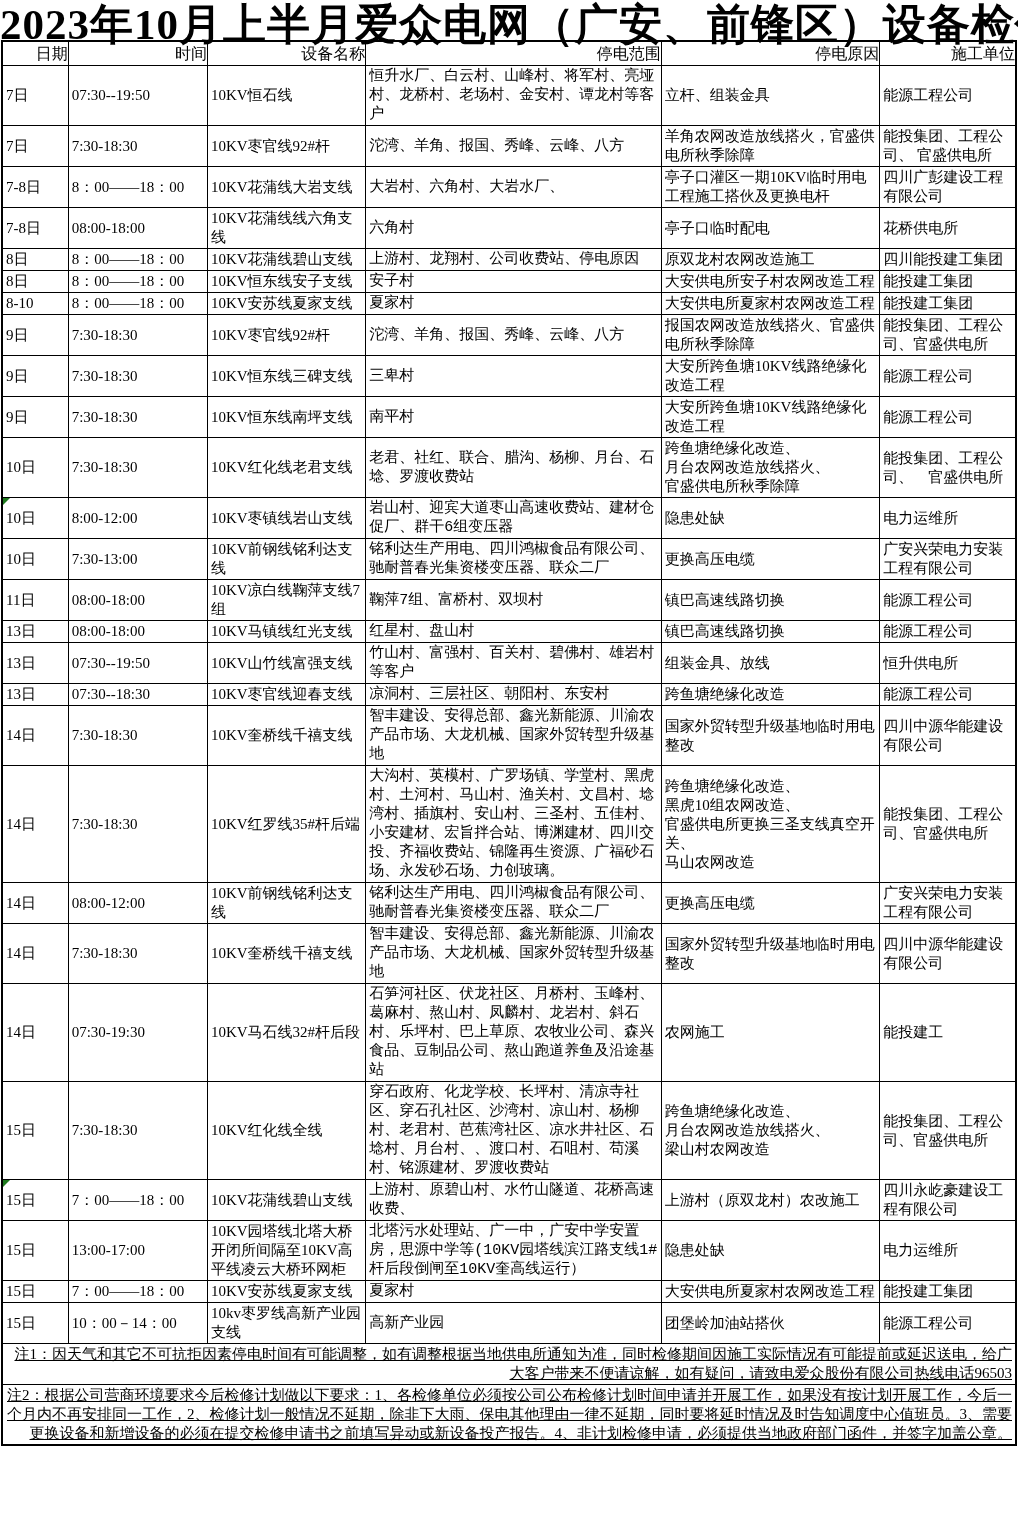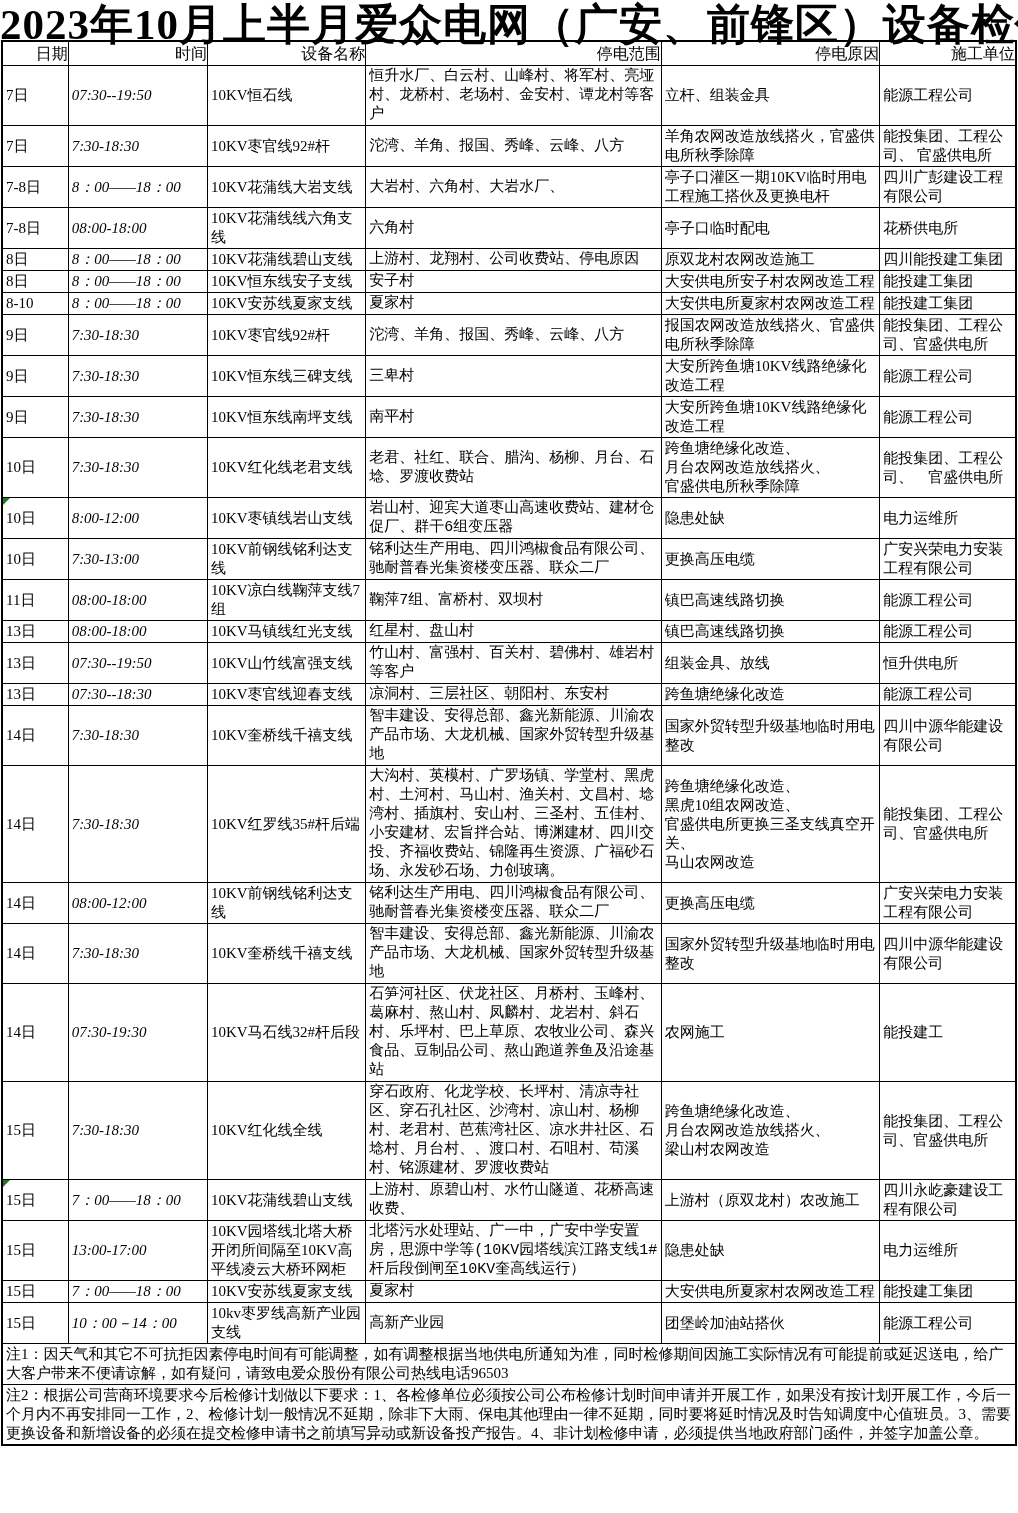--- a/index.html
+++ b/index.html
@@ -35,39 +35,40 @@
     overflow:hidden;
   }
   table.grid th{
     font-weight:normal;
     font-size:16px;
     text-align:right;
     height:23px;
     padding:0;
   }
   td.c-date{font-size:16px;padding-left:3px;position:relative;}
-  td.c-time{font-size:16px;padding-left:6px;font-style:italic;}
+  td.c-time{font-size:16px;padding-left:6px;}
   td.c-device{font-size:15px;margin-left:40px;}
   td.c-scope{font-size:15px;font-family:Liberation Mono, monospace;}
   td.c-reason{font-size:15px;white-space:pre-wrap;}
   td.c-unit{font-size:15px;}
   .marker{
     position:absolute;
     top:0;left:0;
     width:0;height:0;
     border-top:7px solid #1f7a1f;
     border-right:7px solid transparent;
   }
   td.note-cell{
     font-size:15px;
     line-height:22px;
-    text-align:left;
+    text-align:right;
     vertical-align:top;
     padding:3px 6px;
     word-break:break-all;
+    text-decoration:underline;
   }
   td.note-last{padding-bottom:26px;}
 </style>
 </head>
 <body>
 
 <div class="page">
   <div class="title">2023年10月上半月爱众电网（广安、前锋区）设备检修计划</div>
 
   <table class="grid">

